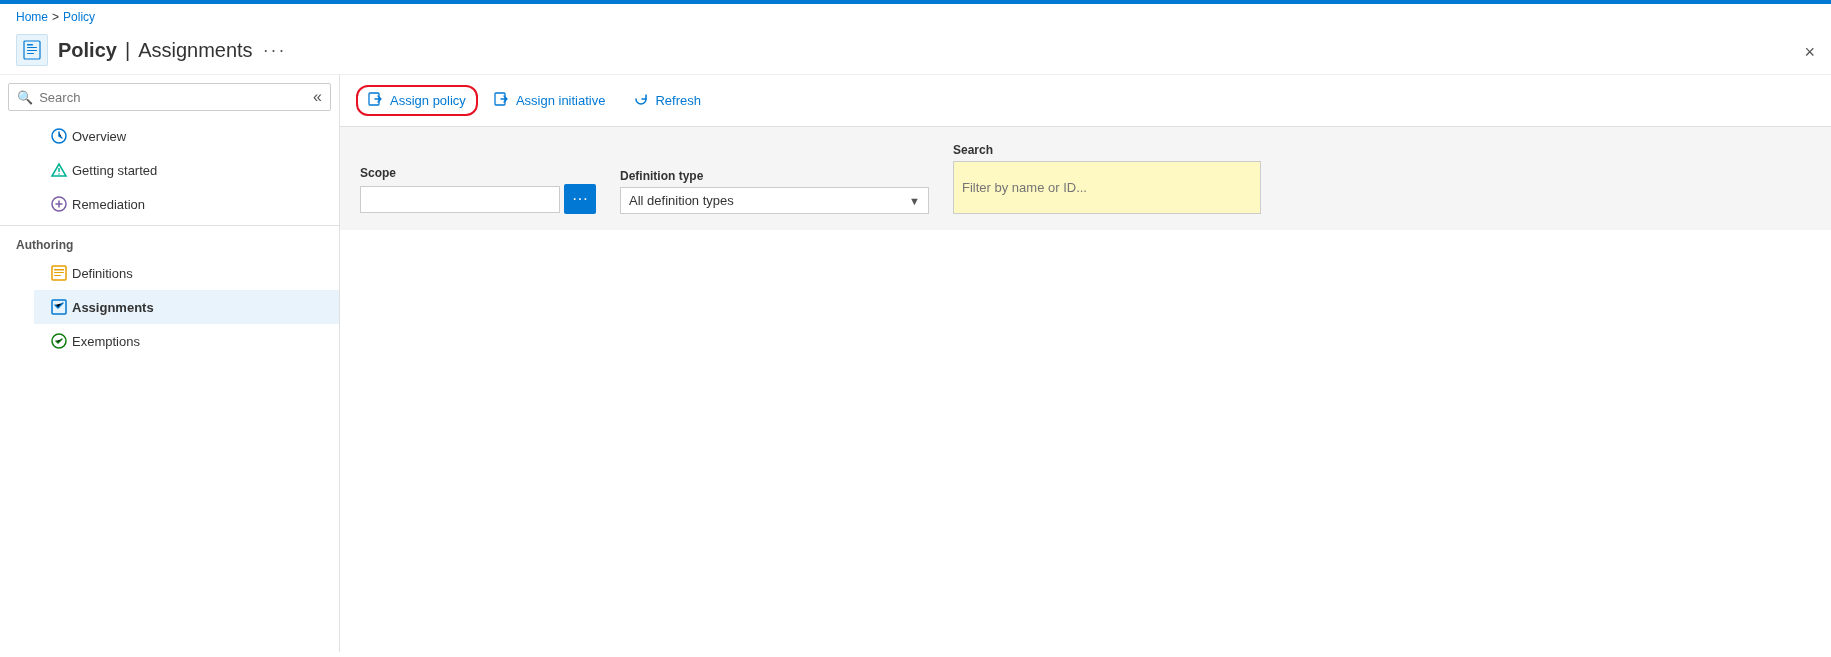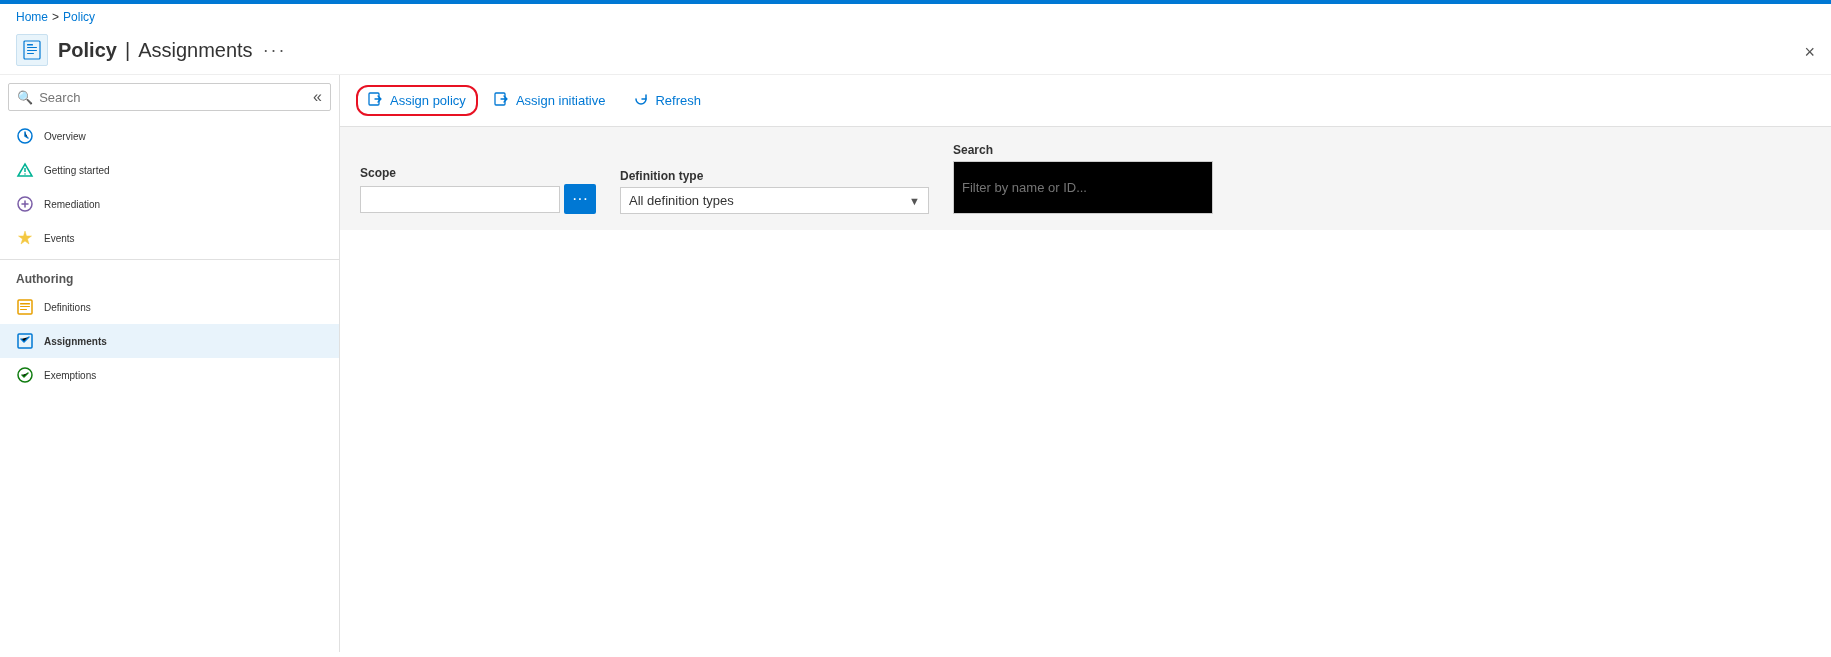--- a/index.html
+++ b/index.html
@@ -117,23 +117,24 @@
       flex-shrink: 0;
       background: none;
       border: none;
     }
 
     .nav-item {
       display: flex;
       align-items: center;
       padding: 8px 16px;
       cursor: pointer;
-      gap: 10px;
-      font-size: 10px;
+      gap: 4px;
+      font-size: 13px;
       color: #333;
+      margin-left: 34px;
     }
 
     .nav-item.active {
       background: #e8f3fb;
       font-weight: 600;
     }
 
     .nav-icon {
       width: 18px;
       height: 18px;
@@ -239,25 +240,25 @@
       width: 309px;
       padding: 5px 8px;
       border: 1px solid #ccc;
       background: #fff;
       font-size: 13px;
       cursor: pointer;
       justify-content: space-between;
     }
 
     .search-filter-input {
-      width: 260px;
+      width: 308px;
       padding: 18px 8px;
       border: 1px solid #ccc;
       font-size: 13px;
-      background: #000000;
+      background: #fef9c3;
       outline: none;
       color: #888;
     }
   </style>
 </head>
 <body>
 
 <div class="top-bar"></div>
 
 <div class="breadcrumb">
@@ -320,28 +321,20 @@
     <div class="nav-item">
       <span class="nav-icon">
         <svg width="18" height="18" viewBox="0 0 18 18">
             <path d="M9 2a7 7 0 100 14A7 7 0 009 2zm0 0" fill="none" stroke="#7b5ea7" stroke-width="1.5"></path>
             <path d="M6 9h6M9 6v6" stroke="#7b5ea7" stroke-width="1.5" stroke-linecap="round"></path>
           </svg>
       </span>
       <span>Remediation</span>
     </div>
 
-    <div class="nav-item">
-      <span class="nav-icon">
-        <svg width="18" height="18" viewBox="0 0 18 18">
-            <path d="M9 2l1.5 5h5l-4 3 1.5 5L9 12l-4 3 1.5-5-4-3h5z" fill="#f4c842" stroke="#f4c842" stroke-width="0.5"></path>
-          </svg>
-      </span>
-      <span>Events</span>
-    </div>
 
     <div class="section-label">Authoring</div>
 
     <div class="nav-item">
       <span class="nav-icon">
         <svg width="18" height="18" viewBox="0 0 18 18">
             <rect x="2" y="2" width="14" height="14" rx="1" fill="none" stroke="#e8a000" stroke-width="1.5"></rect>
             <rect x="4" y="5" width="10" height="1.5" rx="0.5" fill="#e8a000"></rect>
             <rect x="4" y="8" width="10" height="1" rx="0.5" fill="#e8a000"></rect>
             <rect x="4" y="11" width="7" height="1" rx="0.5" fill="#e8a000"></rect>

